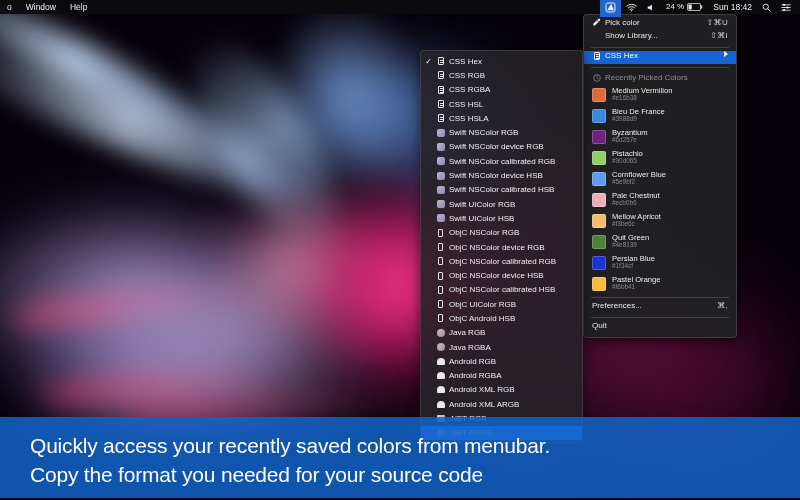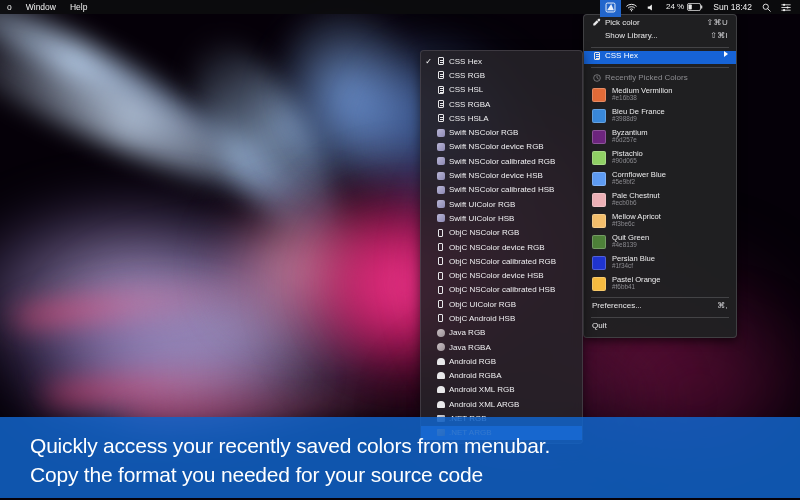--- a/index.html
+++ b/index.html
@@ -318,28 +318,28 @@
       <span class="fm-ico">
         <span class="ico-css"></span>
       </span>
       <span class="lbl">CSS RGB</span>
     </div>
     <div class="fm-row">
       <span class="fm-check"></span>
       <span class="fm-ico">
         <span class="ico-css"></span>
       </span>
+      <span class="lbl">CSS RGBA</span>
+    </div>
+    <div class="fm-row">
+      <span class="fm-check"></span>
+      <span class="fm-ico">
+        <span class="ico-css"></span>
+      </span>
       <span class="lbl">CSS HSL</span>
-    </div>
-    <div class="fm-row">
-      <span class="fm-check"></span>
-      <span class="fm-ico">
-        <span class="ico-css"></span>
-      </span>
-      <span class="lbl">CSS RGBA</span>
     </div>
     <div class="fm-row">
       <span class="fm-check"></span>
       <span class="fm-ico">
         <span class="ico-css"></span>
       </span>
       <span class="lbl">CSS HSLA</span>
     </div>
     <div class="fm-row">
       <span class="fm-check"></span>

